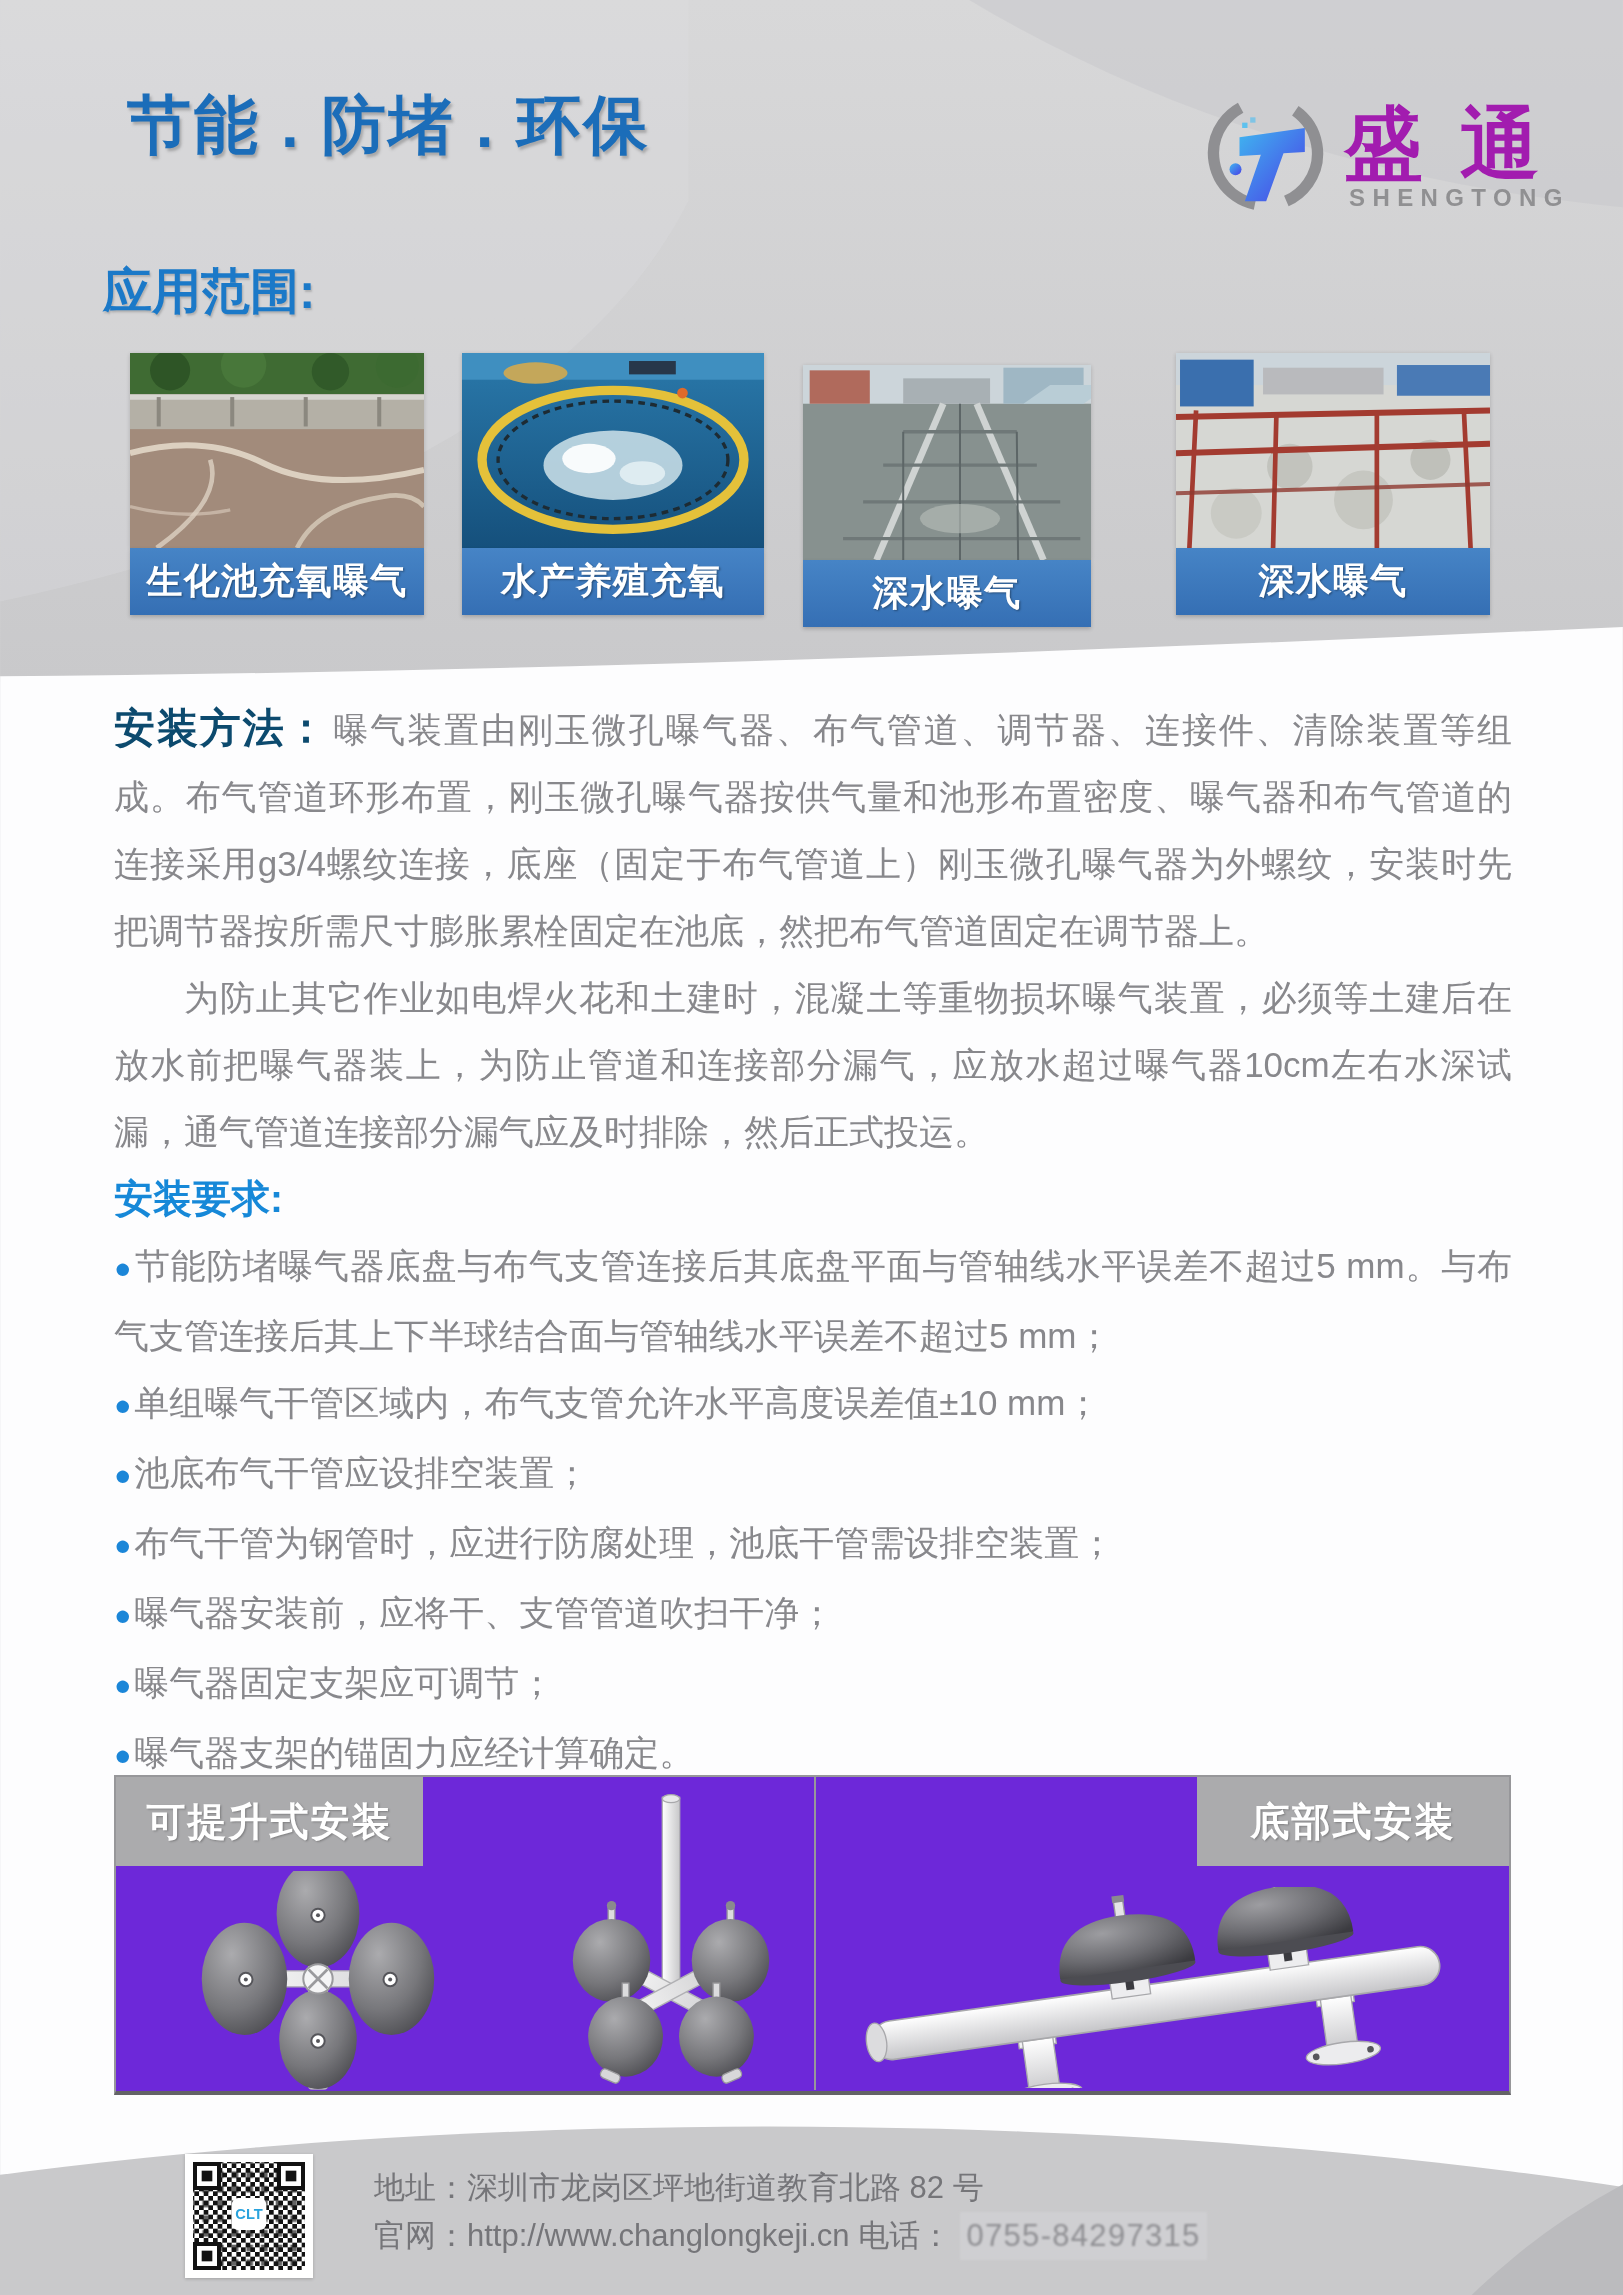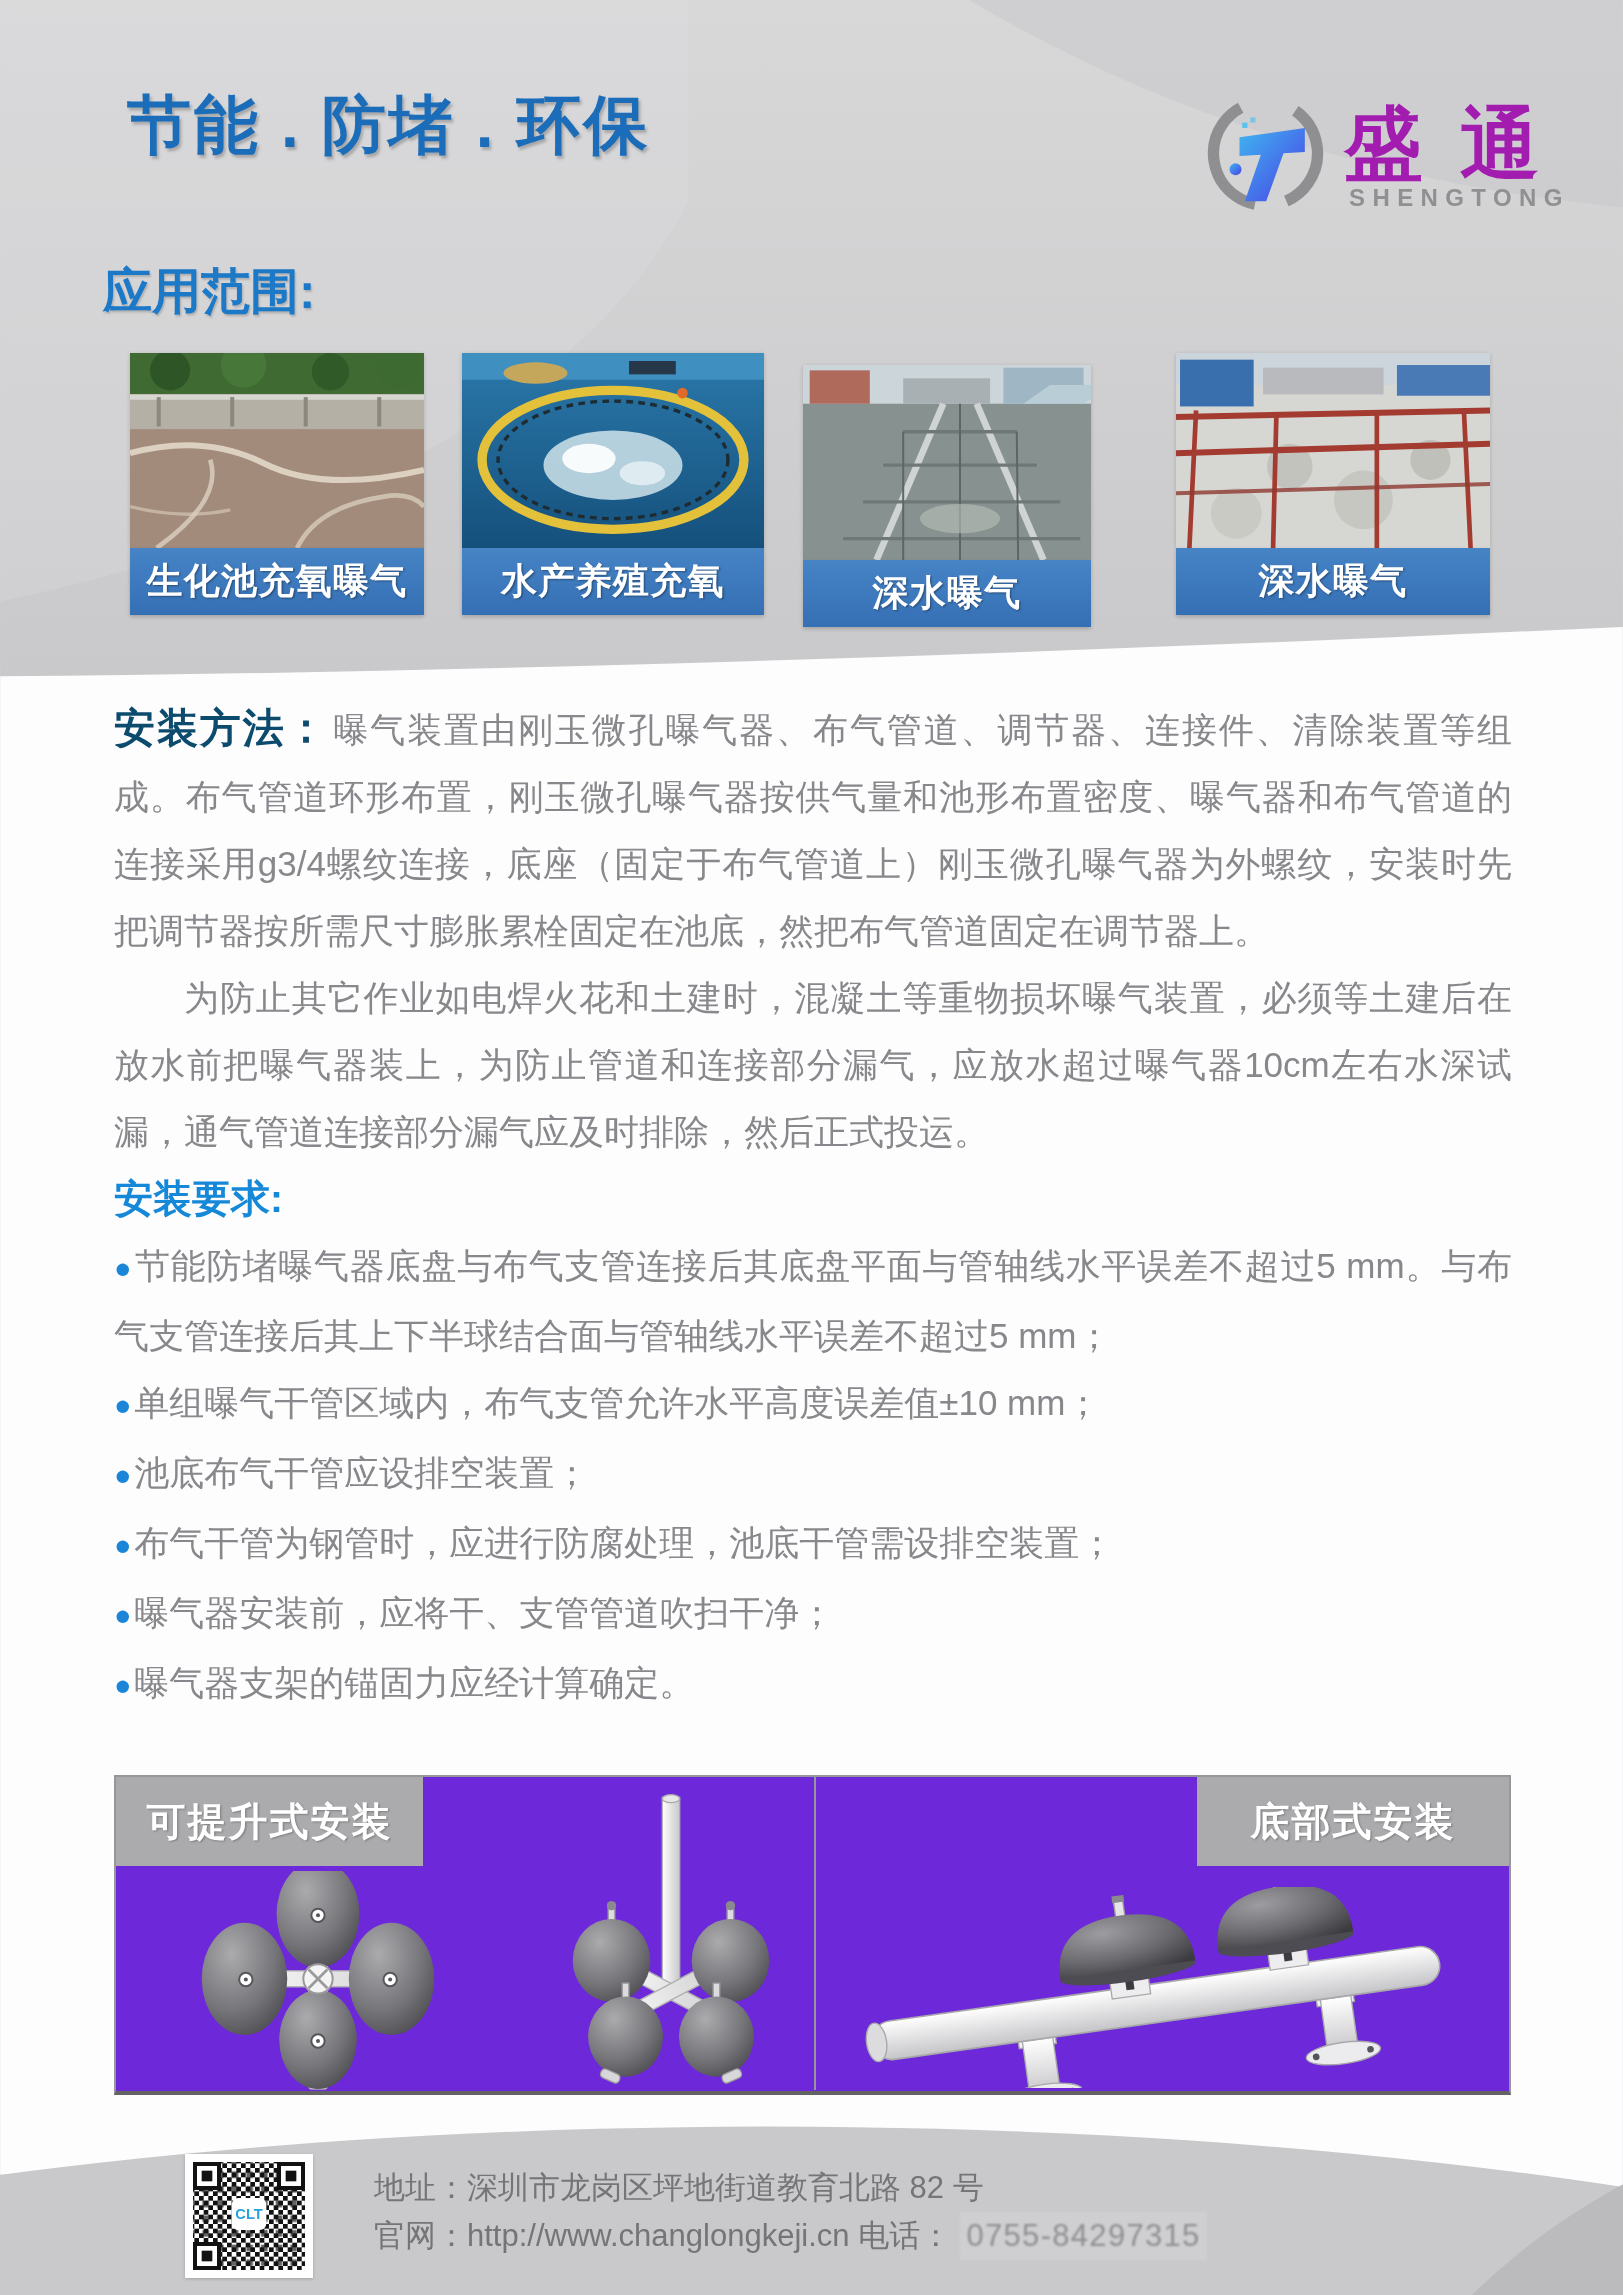--- a/index.html
+++ b/index.html
@@ -191,20 +191,21 @@
 
   <div class="abs text-flow">
     <p><span class="inline-heading">安装方法：</span><span>曝气装置由刚玉微孔曝气器、布气管道、调节器、连接件、清除装置等组成。布气管道环形布置，刚玉微孔曝气器按供气量和池形布置密度、曝气器和布气管道的连接采用g3/4螺纹连接，底座（固定于布气管道上）刚玉微孔曝气器为外螺纹，安装时先把调节器按所需尺寸膨胀累栓固定在池底，然把布气管道固定在调节器上。</span></p>
     <p class="indent">为防止其它作业如电焊火花和土建时，混凝土等重物损坏曝气装置，必须等土建后在放水前把曝气器装上，为防止管道和连接部分漏气，应放水超过曝气器10cm左右水深试漏，通气管道连接部分漏气应及时排除，然后正式投运。</p>
     <p class="sec-heading">安装要求:</p>
     <p><span class="dot">●</span><span>节能防堵曝气器底盘与布气支管连接后其底盘平面与管轴线水平误差不超过5 mm。与布气支管连接后其上下半球结合面与管轴线水平误差不超过5 mm；</span></p>
     <p><span class="dot">●</span><span>单组曝气干管区域内，布气支管允许水平高度误差值±10 mm；</span></p>
     <p><span class="dot">●</span><span>池底布气干管应设排空装置；</span></p>
     <p><span class="dot">●</span><span>布气干管为钢管时，应进行防腐处理，池底干管需设排空装置；</span></p>
     <p><span class="dot">●</span><span>曝气器安装前，应将干、支管管道吹扫干净；</span></p>
+    <p><span class="dot">●</span><span>曝气器固定支架应可调节；</span></p>
     <p><span class="dot">●</span><span>曝气器支架的锚固力应经计算确定。</span></p>
   </div>
 
   <div class="abs panel">
     <div class="abs panel-divider"></div>
     <div class="abs panel-label panel-label-left">可提升式安装</div>
     <div class="abs panel-label panel-label-right">底部式安装</div>
 
     <svg class="abs illus-a" width="294" height="221" viewBox="0 0 440 330">
       <defs>

